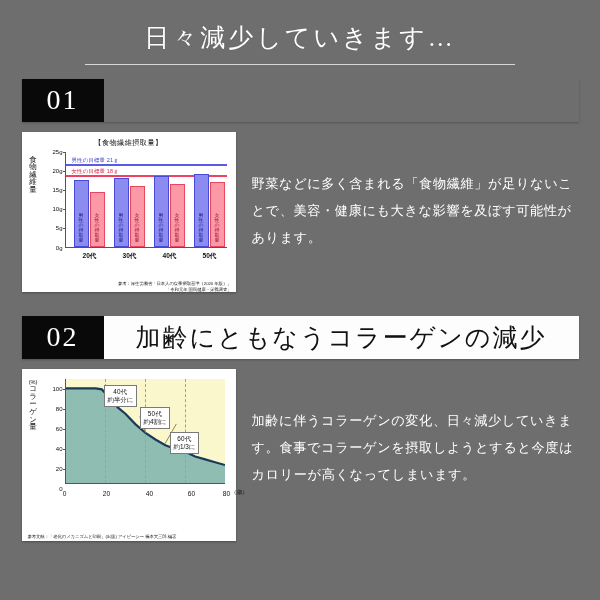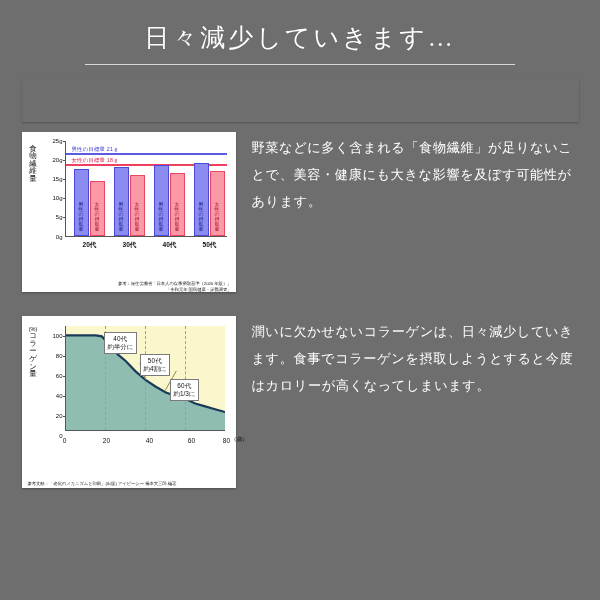--- a/index.html
+++ b/index.html
@@ -86,21 +86,21 @@
   }
   .copy{
     color:#ffffff;
     font-size:13.2px;
     line-height:2.05;
     letter-spacing:.6px;
     padding-left:16px;
     padding-top:2px;
   }
   .copy p{margin:0 0 10px 0;}
-  .copy p:last-child{margin-bottom:0;}
+  .copy p:last-child{margin-bottom:0;margin-top:36px;}
 
   
   .chart-title{
     text-align:center;
     font-size:7.2px;
     color:#111;
     letter-spacing:.4px;
     height:11px;
     line-height:11px;
   }
@@ -225,25 +225,27 @@
 </head>
 <body>
 
 <div class="page-header">
   <div class="title">日々減少していきます…</div>
   <div class="header-rule"></div>
 </div>
 
 <div class="section">
   <div class="sec-head">
+    <div class="sec-num">01</div>
   </div>
 
   <div class="sec-body">
 
     <div class="chart-card">
+      <div class="chart-title">【食物繊維摂取量】</div>
 
       <div class="plot-wrap">
         <div class="ylabel">
           <span class="ch">食</span>
           <span class="ch">物</span>
           <span class="ch">繊</span>
           <span class="ch">維</span>
           <span class="ch">量</span>
         </div>
 
@@ -367,20 +369,24 @@
       </div>
     </div>
 
     <div class="copy">
       <p>野菜などに多く含まれる「食物繊維」が足りないことで、美容・健康にも大きな影響を及ぼす可能性があります。</p>
     </div>
   </div>
 </div>
 
 <div class="section" style="margin-top:24px;">
+  <div class="sec-head">
+    <div class="sec-num">02</div>
+    <div class="sec-title">加齢にともなうコラーゲンの減少</div>
+  </div>
 
   <div class="sec-body">
 
     <div class="chart-card" style="height:172px">
 
       <div class="plot-wrap" style="height:130px">
         <div class="ylabel" style="top:6px">
           <span class="ch" style="font-size:5.6px">(%)</span>
           <span class="ch">コ</span>
           <span class="ch">ラ</span>
@@ -444,16 +450,16 @@
         <div class="xtick" style="left:200px;bottom:7px;font-weight:normal">80</div>
         <div class="xtick" style="left:213px;bottom:7px;font-weight:normal;font-size:5.6px">（歳）</div>
       </div>
 
       <div class="note" style="left:6px;right:auto;text-align:left;bottom:1px">
         <div>参考文献：「老化のメカニズムと印刷」(出版) アイピーシー 橋本大三郎 編著</div>
       </div>
     </div>
 
     <div class="copy">
-      <p>潤いに欠かせないコラーゲンは、日々減少していきます。食事でコラーゲンを摂取しようとすると今度はカロリーが高くなってしまいます。</p>
+      <p>加齢に伴うコラーゲンの変化、日々減少していきます。食事でコラーゲンを摂取しようとすると今度はカロリーが高くなってしまいます。</p>
     </div>
   </div>
 </div>
 
 </body></html>

